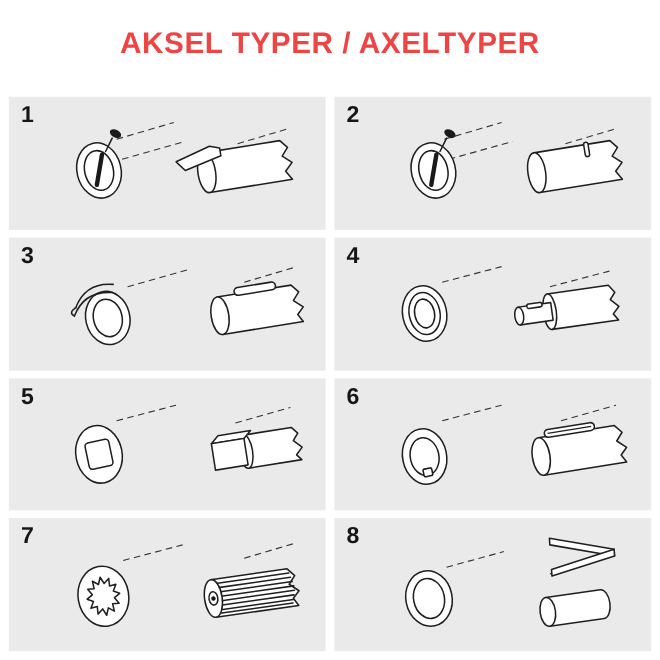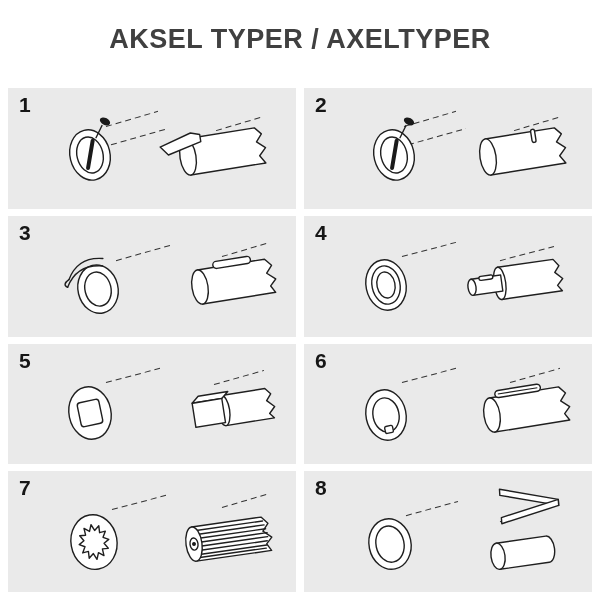--- a/index.html
+++ b/index.html
@@ -1,19 +1,19 @@
 <!DOCTYPE html>
 <html><head>
 <meta charset="utf-8">
 <style>
   html,body{margin:0;padding:0;background:#ffffff;width:600px;height:600px;
     font-family:"Liberation Sans",sans-serif;}
   .page{position:relative;width:600px;height:600px;overflow:hidden;}
   .title{position:absolute;top:24px;left:0;width:600px;text-align:center;
-    font-size:27px;font-weight:bold;letter-spacing:.5px;color:#404040;}
+    font-size:27px;font-weight:bold;letter-spacing:.5px;color:#ef4444;}
   .grid{position:absolute;top:88px;left:8px;right:8px;bottom:8px;
     display:grid;grid-template-columns:1fr 1fr;grid-template-rows:repeat(4,1fr);
     gap:7px 8px;}
   .cell{background:#eaeaea;position:relative;}
   .num{position:absolute;top:5px;left:11px;font-size:21px;font-weight:bold;color:#161616;z-index:2;}
   svg.draw{position:absolute;inset:0;width:100%;height:100%;}
   .ln{fill:#ffffff;stroke:#1f1f1f;stroke-width:1.4;stroke-linejoin:round;}
   .nf{fill:none;stroke:#1f1f1f;stroke-width:1.4;stroke-linecap:round;}
   .thin{fill:none;stroke:#1f1f1f;stroke-width:1.1;}
   .pin{fill:none;stroke:#1a1a1a;stroke-width:4;stroke-linecap:round;}

